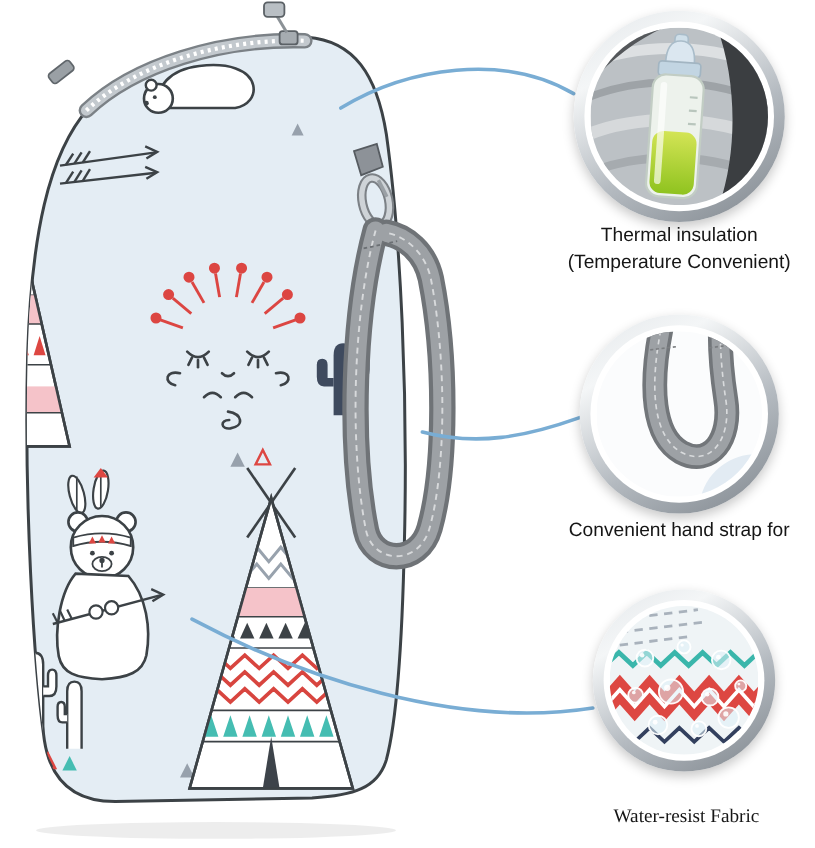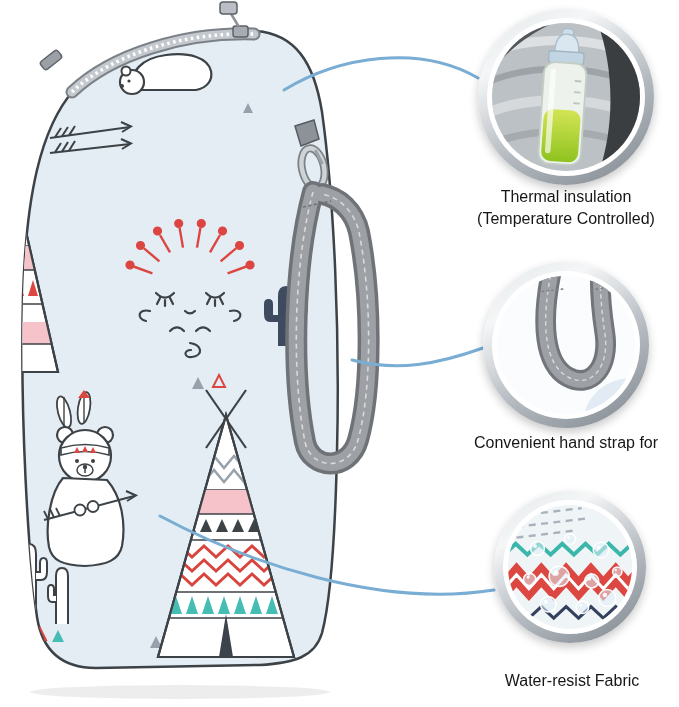--- a/index.html
+++ b/index.html
@@ -41,21 +41,21 @@
     transform: translateX(-50%);
     text-align: center;
     font-size: 16px;
     line-height: 1.38;
     color: #161616;
     white-space: nowrap;
     z-index: 4;
   }
   #label-thermal { left: 566px; top: 186px; }
   #label-strap   { left: 566px; top: 432px; }
-  #label-fabric  { left: 572px; top: 670px; }
+  #label-fabric  { left: 572px; top: 670px; font-family: Liberation Serif, serif; }
   #leader-svg { z-index: 2; pointer-events: none; }
   #bag-svg { z-index: 1; }
 </style>
 </head>
 <body>
 
 <div class="layer" id="stage" style="width:679px;height:707px;">
 
   <svg id="bag-svg" class="layer" width="679" height="707" viewBox="0 0 679 707">
     <defs>
@@ -362,21 +362,21 @@
             <circle cx="128" cy="120" r="11" fill="rgba(223,240,248,0.55)" stroke="rgba(255,255,255,0.95)" stroke-width="2"></circle>
               <circle cx="125" cy="116" r="2.8" fill="rgba(255,255,255,0.9)"></circle>
           </g>
         </svg>
       </div>
     </div>
   </div>
 
   <div class="callout-label" id="label-thermal">
     <span>Thermal insulation</span><br>
-    <span>(Temperature Controlled)</span>
+    <span>(Temperature Convenient)</span>
   </div>
   <div class="callout-label" id="label-strap">
     <span>Convenient hand strap for</span><br>
   </div>
   <div class="callout-label" id="label-fabric">
     <span>Water-resist Fabric</span>
   </div>
 
 </div>
 

